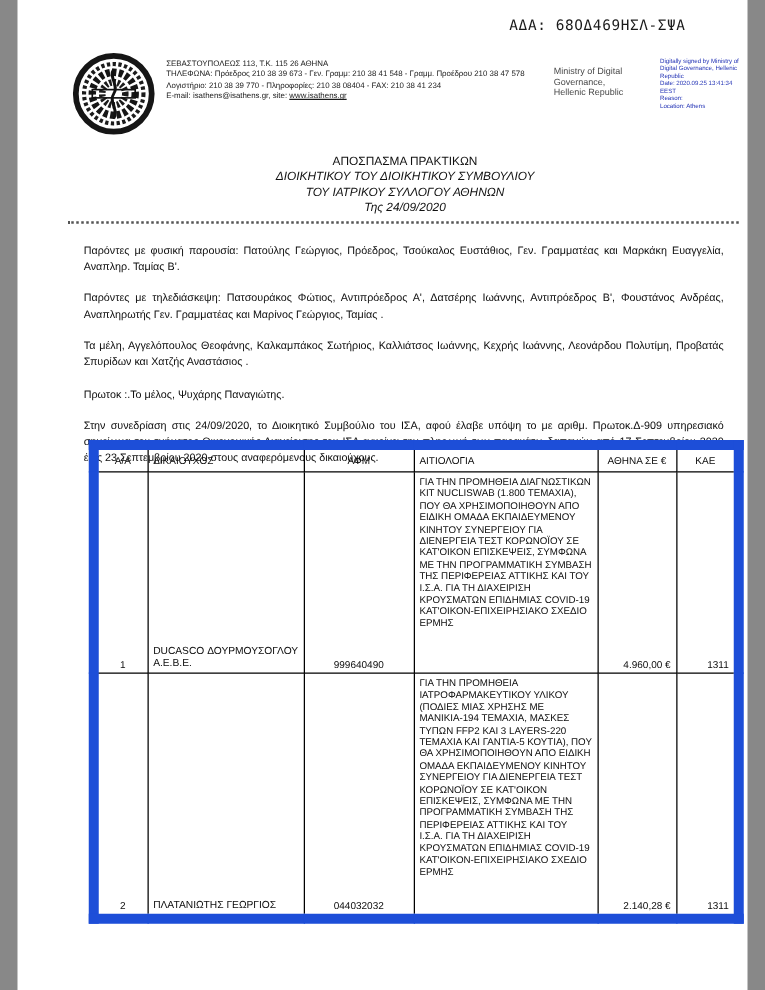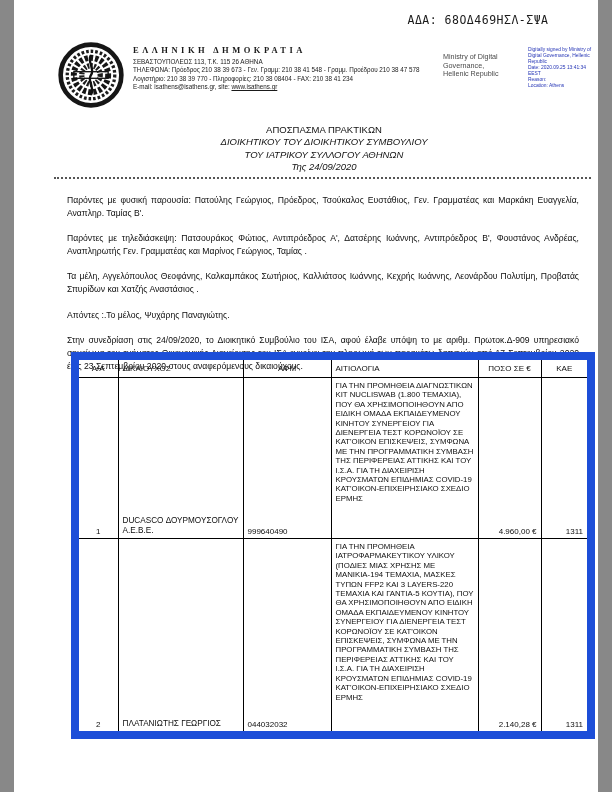--- a/index.html
+++ b/index.html
@@ -57,21 +57,21 @@
   
   .tbl {
     position:absolute; top:352px; left:57px;
     border-collapse:collapse; table-layout:fixed; border:8px solid #1d4ed8;
   }
   .tbl th, .tbl td { border:1px solid #000; padding:2px 4px; font-size:8px; color:#0d0d0d; }
   .tbl thead th { height:13px; font-weight:normal; }
   .th-left { text-align:left; }  .th-center { text-align:center; }
   td.aa     { text-align:center; vertical-align:bottom; }
   td.ben    { text-align:left;   vertical-align:bottom; font-size:8.2px; line-height:10px; }
-  td.afm    { text-align:left; vertical-align:bottom; }
+  td.afm    { text-align:center; vertical-align:bottom; }
   td.reason { text-align:left;   vertical-align:top; font-size:7.8px; line-height:9.4px; padding:3px 4px; }
   td.amt    { text-align:right;  vertical-align:bottom; }
   td.kae    { text-align:right; vertical-align:bottom; }
   tr.r1 { height:161px; }
   tr.r2 { height:196px; }
 </style>
 </head>
 <body>
 
 <div class="page">
@@ -83,21 +83,20 @@
       <circle cx="50" cy="50" r="46" fill="none" stroke="#161616" stroke-width="7"></circle>
       <circle cx="50" cy="50" r="36" fill="none" stroke="#1c1c1c" stroke-width="5" stroke-dasharray="4 3"></circle>
       <circle cx="50" cy="50" r="26" fill="none" stroke="#161616" stroke-width="9" stroke-dasharray="5 3"></circle>
       <circle cx="50" cy="50" r="14" fill="none" stroke="#1c1c1c" stroke-width="8" stroke-dasharray="3 2"></circle>
       <path d="M50 20 C 43 30,57 40,50 50 C 43 60,57 70,50 80" fill="none" stroke="#111" stroke-width="3.5"></path>
       <rect x="24" y="45" width="52" height="10" fill="none" stroke="#111" stroke-width="2"></rect>
     </svg>
   </div>
 
   <div class="hdr">
-    <div class="republic">ΕΛΛΗΝΙΚΗ ΔΗΜΟΚΡΑΤΙΑ</div>
     <div class="addr">
       <div>ΣΕΒΑΣΤΟΥΠΟΛΕΩΣ 113, Τ.Κ. 115 26 ΑΘΗΝΑ</div>
       <div>ΤΗΛΕΦΩΝΑ: Πρόεδρος 210 38 39 673 - Γεν. Γραμμ: 210 38 41 548 - Γραμμ. Προέδρου 210 38 47 578</div>
       <div>Λογιστήριο: 210 38 39 770 - Πληροφορίες: 210 38 08404 - FAX: 210 38 41 234</div>
       <div><span>E-mail: isathens@isathens.gr, site: </span><span class="site-link">www.isathens.gr</span></div>
     </div>
   </div>
 
   <div class="ministry">Ministry of Digital
 Governance,
@@ -116,40 +115,40 @@
     <div class="it">ΤΟΥ ΙΑΤΡΙΚΟΥ ΣΥΛΛΟΓΟΥ ΑΘΗΝΩΝ</div>
     <div class="it">Της 24/09/2020</div>
   </div>
 
   <div class="dots"></div>
 
   <div class="paras">
     <p>Παρόντες με φυσική παρουσία: Πατούλης Γεώργιος, Πρόεδρος, Τσούκαλος Ευστάθιος, Γεν. Γραμματέας και Μαρκάκη Ευαγγελία, Αναπληρ. Ταμίας Β'.</p>
     <p>Παρόντες με τηλεδιάσκεψη: Πατσουράκος Φώτιος, Αντιπρόεδρος Α', Δατσέρης Ιωάννης, Αντιπρόεδρος Β', Φουστάνος Ανδρέας, Αναπληρωτής Γεν. Γραμματέας και Μαρίνος Γεώργιος, Ταμίας .</p>
     <p>Τα μέλη, Αγγελόπουλος Θεοφάνης, Καλκαμπάκος Σωτήριος, Καλλιάτσος Ιωάννης, Κεχρής Ιωάννης, Λεονάρδου Πολυτίμη, Προβατάς Σπυρίδων και Χατζής Αναστάσιος .</p>
-    <p>Απόντες :.Το μέλος, Ψυχάρης Παναγιώτης.</p>
+    <p>Πρωτοκ :.Το μέλος, Ψυχάρης Παναγιώτης.</p>
     <p>Στην συνεδρίαση στις 24/09/2020, το Διοικητικό Συμβούλιο του ΙΣΑ, αφού έλαβε υπόψη το με αριθμ. Πρωτοκ.Δ-909 υπηρεσιακό σημείωμα του τμήματος Οικονομικής Διαχείρισης του ΙΣΑ εγκρίνει την πληρωμή των παρακάτω δαπανών από 17 Σεπτεμβρίου 2020 έως 23 Σεπτεμβρίου 2020 στους αναφερόμενους δικαιούχους.</p>
   </div>
 
   <table class="tbl">
     <colgroup>
       <col style="width:43px">
         <col style="width:125px">
         <col style="width:88px">
       <col style="width:147px">
         <col style="width:63px">
         <col style="width:50px">
     </colgroup>
     <thead>
       <tr>
         <th class="th-center">Α/Α</th>
         <th class="th-left">ΔΙΚΑΙΟΥΧΟΣ</th>
         <th class="th-center">ΑΦΜ</th>
         <th class="th-left">ΑΙΤΙΟΛΟΓΙΑ</th>
-        <th class="th-center">ΠΟΣΟ ΣΕ €</th>
+        <th class="th-center">ΑΘΗΝΑ ΣΕ €</th>
         <th class="th-center">ΚΑΕ</th>
       </tr>
     </thead>
     <tbody>
       <tr class="r1">
         <td class="aa">1</td>
         <td class="ben">DUCASCO ΔΟΥΡΜΟΥΣΟΓΛΟΥ Α.Ε.Β.Ε.</td>
         <td class="afm">999640490</td>
         <td class="reason">ΓΙΑ ΤΗΝ ΠΡΟΜΗΘΕΙΑ ΔΙΑΓΝΩΣΤΙΚΩΝ ΚΙΤ NUCLISWAB (1.800 ΤΕΜΑΧΙΑ), ΠΟΥ ΘΑ ΧΡΗΣΙΜΟΠΟΙΗΘΟΥΝ ΑΠΟ ΕΙΔΙΚΗ ΟΜΑΔΑ ΕΚΠΑΙΔΕΥΜΕΝΟΥ ΚΙΝΗΤΟΥ ΣΥΝΕΡΓΕΙΟΥ ΓΙΑ ΔΙΕΝΕΡΓΕΙΑ ΤΕΣΤ ΚΟΡΩΝΟΪΟΥ ΣΕ ΚΑΤ'ΟΙΚΟΝ ΕΠΙΣΚΕΨΕΙΣ, ΣΥΜΦΩΝΑ ΜΕ ΤΗΝ ΠΡΟΓΡΑΜΜΑΤΙΚΗ ΣΥΜΒΑΣΗ ΤΗΣ ΠΕΡΙΦΕΡΕΙΑΣ ΑΤΤΙΚΗΣ ΚΑΙ ΤΟΥ Ι.Σ.Α. ΓΙΑ ΤΗ ΔΙΑΧΕΙΡΙΣΗ ΚΡΟΥΣΜΑΤΩΝ ΕΠΙΔΗΜΙΑΣ COVID-19 ΚΑΤ'ΟΙΚΟΝ-ΕΠΙΧΕΙΡΗΣΙΑΚΟ ΣΧΕΔΙΟ ΕΡΜΗΣ</td>
         <td class="amt">4.960,00 €</td>

